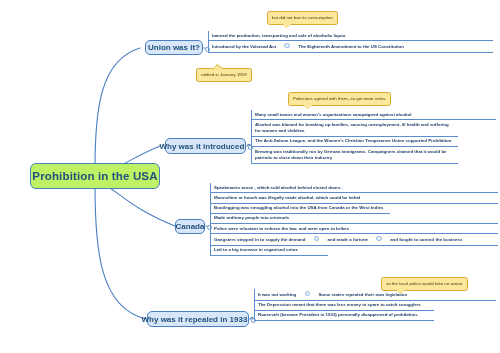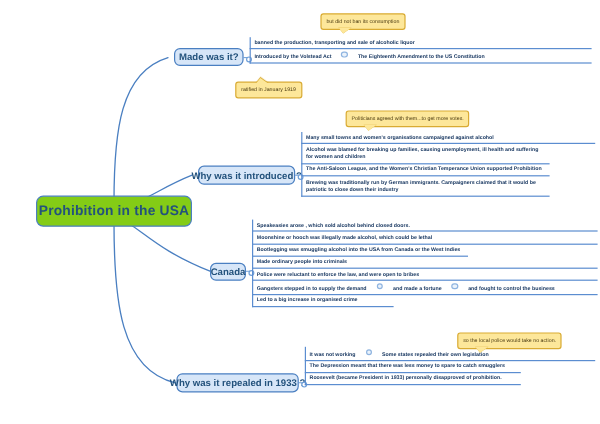--- a/index.html
+++ b/index.html
@@ -10,21 +10,21 @@
     overflow:hidden;
     position:relative;
   }
   #canvas{position:absolute;inset:0;width:500px;height:353px;}
   svg.links{position:absolute;left:0;top:0;width:500px;height:353px;pointer-events:none;}
 
   
   .root-node{
     position:absolute;
     box-sizing:border-box;
-    background:#84cc16;
+    background:#bef264;
     border:1.2px solid #4a7fc1;
     border-radius:6px;
     color:#23527c;
     font-size:11.5px;
     font-weight:bold;
     letter-spacing:.15px;
     display:flex;align-items:center;justify-content:center;
     text-align:center;
   }
 
@@ -136,21 +136,21 @@
       <path d="M 205,226 L 210,226"></path>
       <path d="M 249,319 L 254,319"></path>
     </g>
   </svg>
 
   <div class="root-node" style="left:30px;top:163px;width:130px;height:26px;">
     <span>Prohibition in the USA</span>
   </div>
 
   <div class="branch-node" style="left:145px;top:40px;width:58px;height:15px;">
-    <span>Made was it?</span>
+    <span>Union was it?</span>
   </div>
   <div class="nub" style="left:205px;top:46.5px;"></div>
 
   <div class="leaf-group" style="left:208px;top:31px;width:285px;">
     <div class="spine"></div>
     <div class="leaf">
       <span>banned the production, transporting and sale of alcoholic liquor</span>
     </div>
     <div class="leaf">
       <span>Introduced by the Volstead Act</span>

